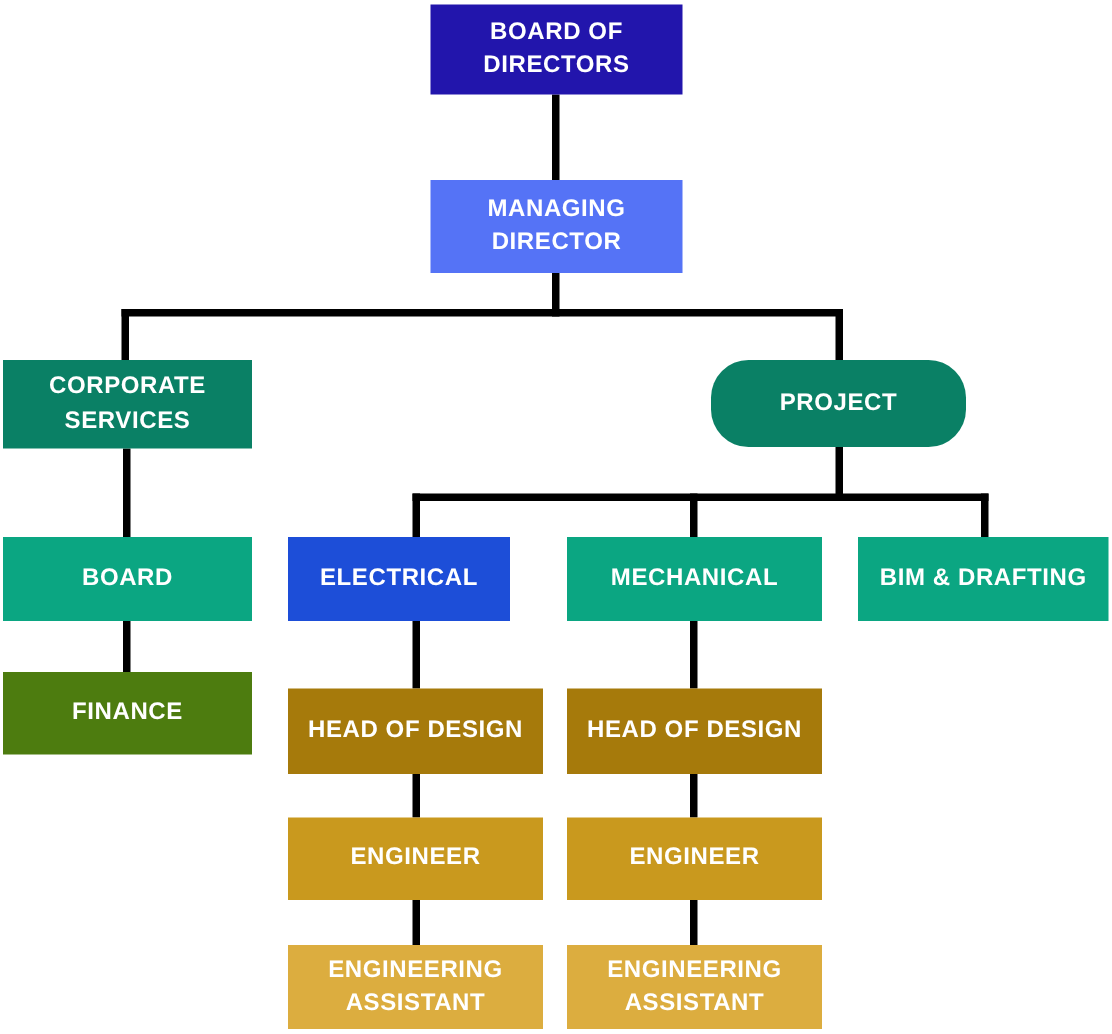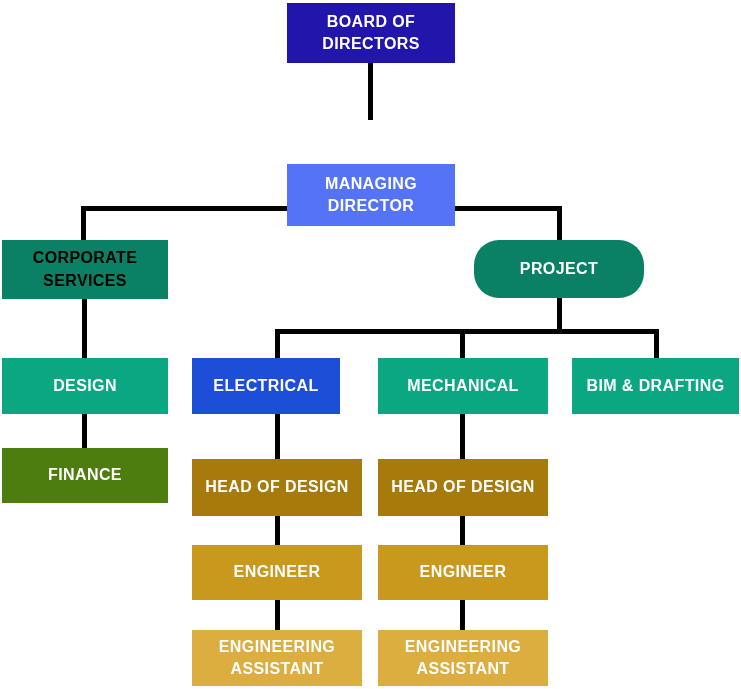--- a/index.html
+++ b/index.html
@@ -58,34 +58,34 @@
   <div class="line" style="left: 275px; top: 516px; width: 5px; height: 29px; background-color: rgb(0, 0, 0);"></div>
   <div class="line" style="left: 275px; top: 600px; width: 5px; height: 30px; background-color: rgb(0, 0, 0);"></div>
   <div class="line" style="left: 460px; top: 414px; width: 5px; height: 45px; background-color: rgb(0, 0, 0);"></div>
   <div class="line" style="left: 460px; top: 516px; width: 5px; height: 29px; background-color: rgb(0, 0, 0);"></div>
   <div class="line" style="left: 460px; top: 600px; width: 5px; height: 30px; background-color: rgb(0, 0, 0);"></div>
 
   <div class="node" style="left: 287px; top: 3px; width: 168px; height: 60px; background-color: rgb(34, 21, 172);">
     <span class="node-label" style="color: rgb(255, 255, 255);">BOARD OF DIRECTORS</span>
   </div>
 
-  <div class="node" style="left: 287px; top: 120px; width: 168px; height: 62px; background-color: rgb(85, 115, 246); margin-top: 44px;">
+  <div class="node" style="left: 287px; top: 120px; width: 168px; height: 62px; background-color: rgb(85, 115, 246);">
     <span class="node-label" style="color: rgb(255, 255, 255);">MANAGING DIRECTOR</span>
   </div>
 
   <div class="node" style="left: 2px; top: 240px; width: 166px; height: 59px; background-color: rgb(10, 128, 101);">
-    <span class="node-label" style="color: #000000;">CORPORATE SERVICES</span>
+    <span class="node-label" style="color: #ffffff;">CORPORATE SERVICES</span>
   </div>
 
   <div class="node" style="left: 474px; top: 240px; width: 170px; height: 58px; background-color: rgb(10, 128, 101); border-radius: 25px;">
     <span class="node-label" style="color: rgb(255, 255, 255);">PROJECT</span>
   </div>
 
   <div class="node" style="left: 2px; top: 358px; width: 166px; height: 56px; background-color: rgb(11, 166, 130);">
-    <span class="node-label" style="color: rgb(255, 255, 255);">DESIGN</span>
+    <span class="node-label" style="color: rgb(255, 255, 255);">BOARD</span>
   </div>
 
   <div class="node" style="left: 192px; top: 358px; width: 148px; height: 56px; background-color: #1d4ed8;">
     <span class="node-label" style="color: rgb(255, 255, 255);">ELECTRICAL</span>
   </div>
 
   <div class="node" style="left: 378px; top: 358px; width: 170px; height: 56px; background-color: rgb(11, 166, 130);">
     <span class="node-label" style="color: rgb(255, 255, 255);">MECHANICAL</span>
   </div>
 

